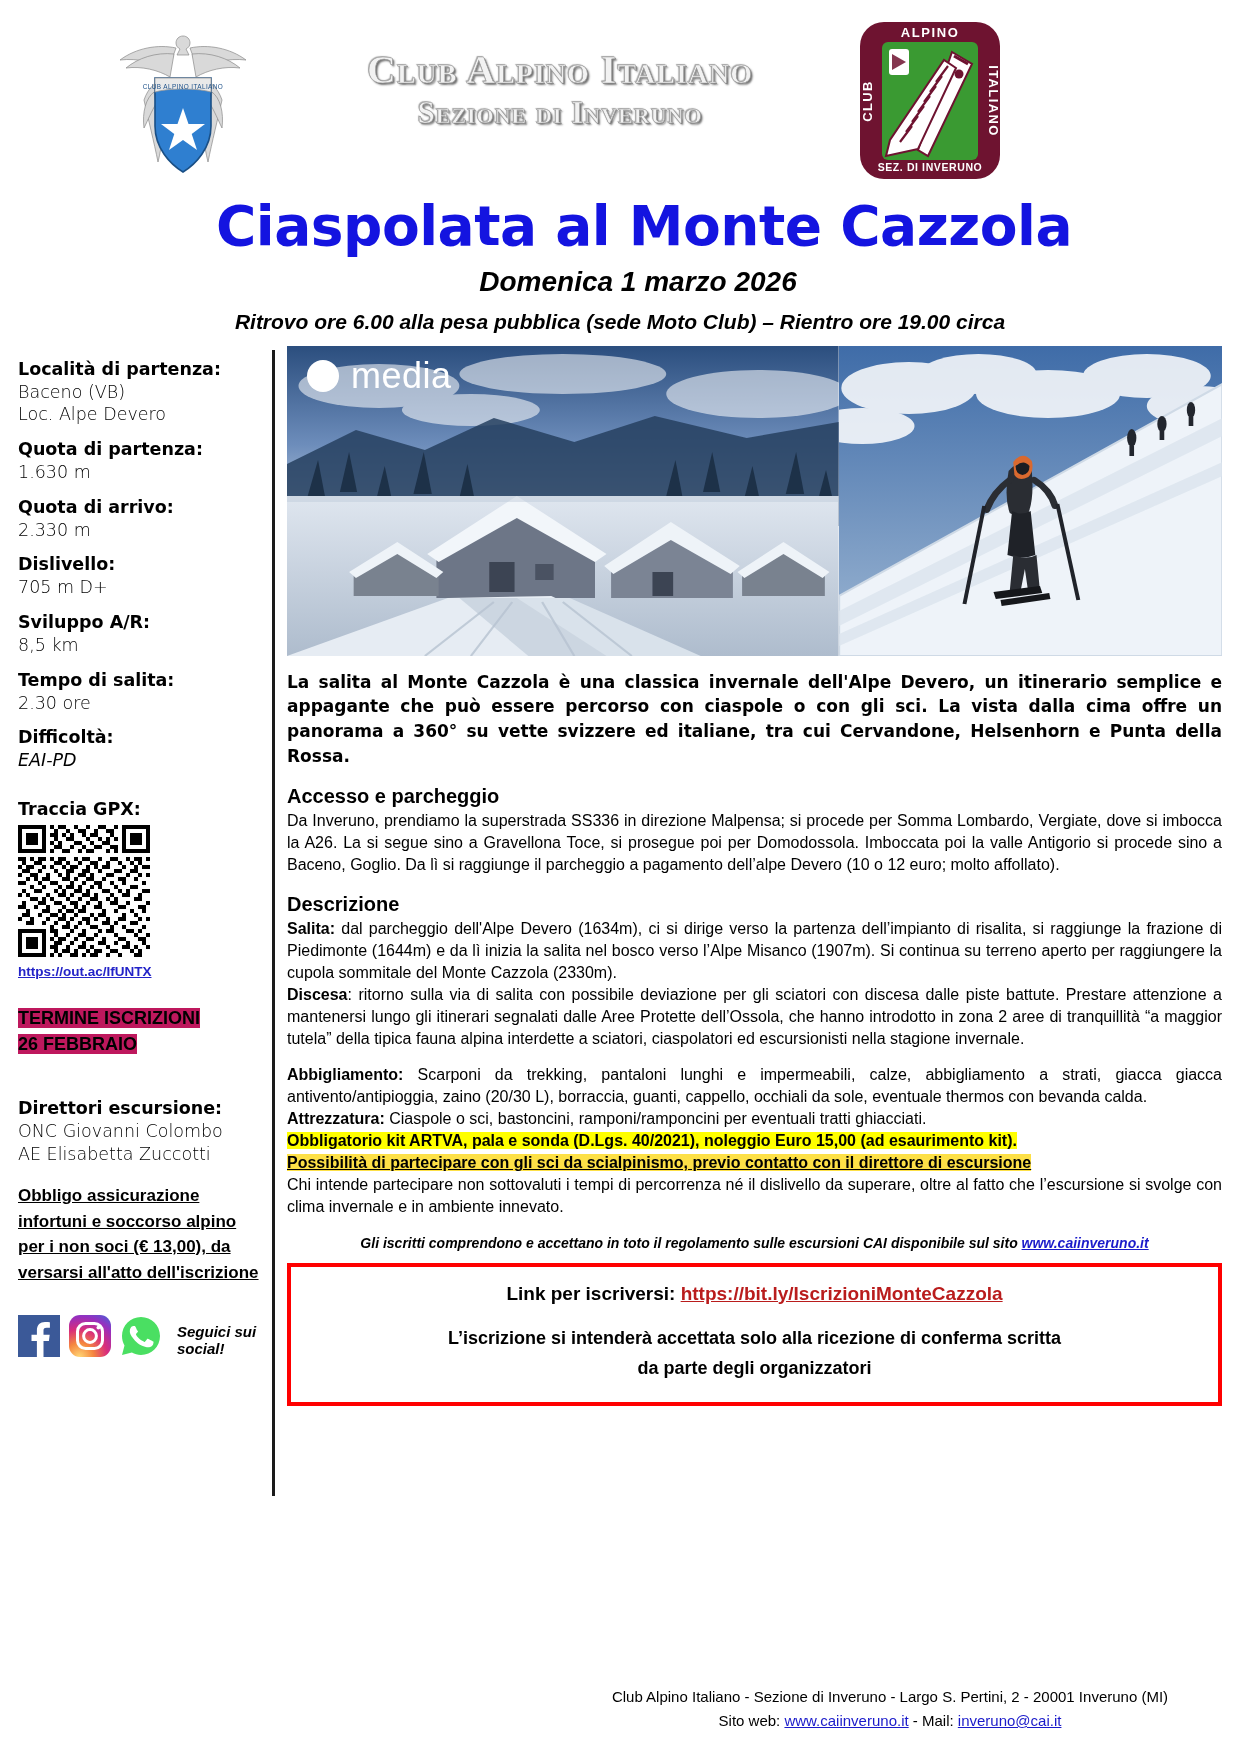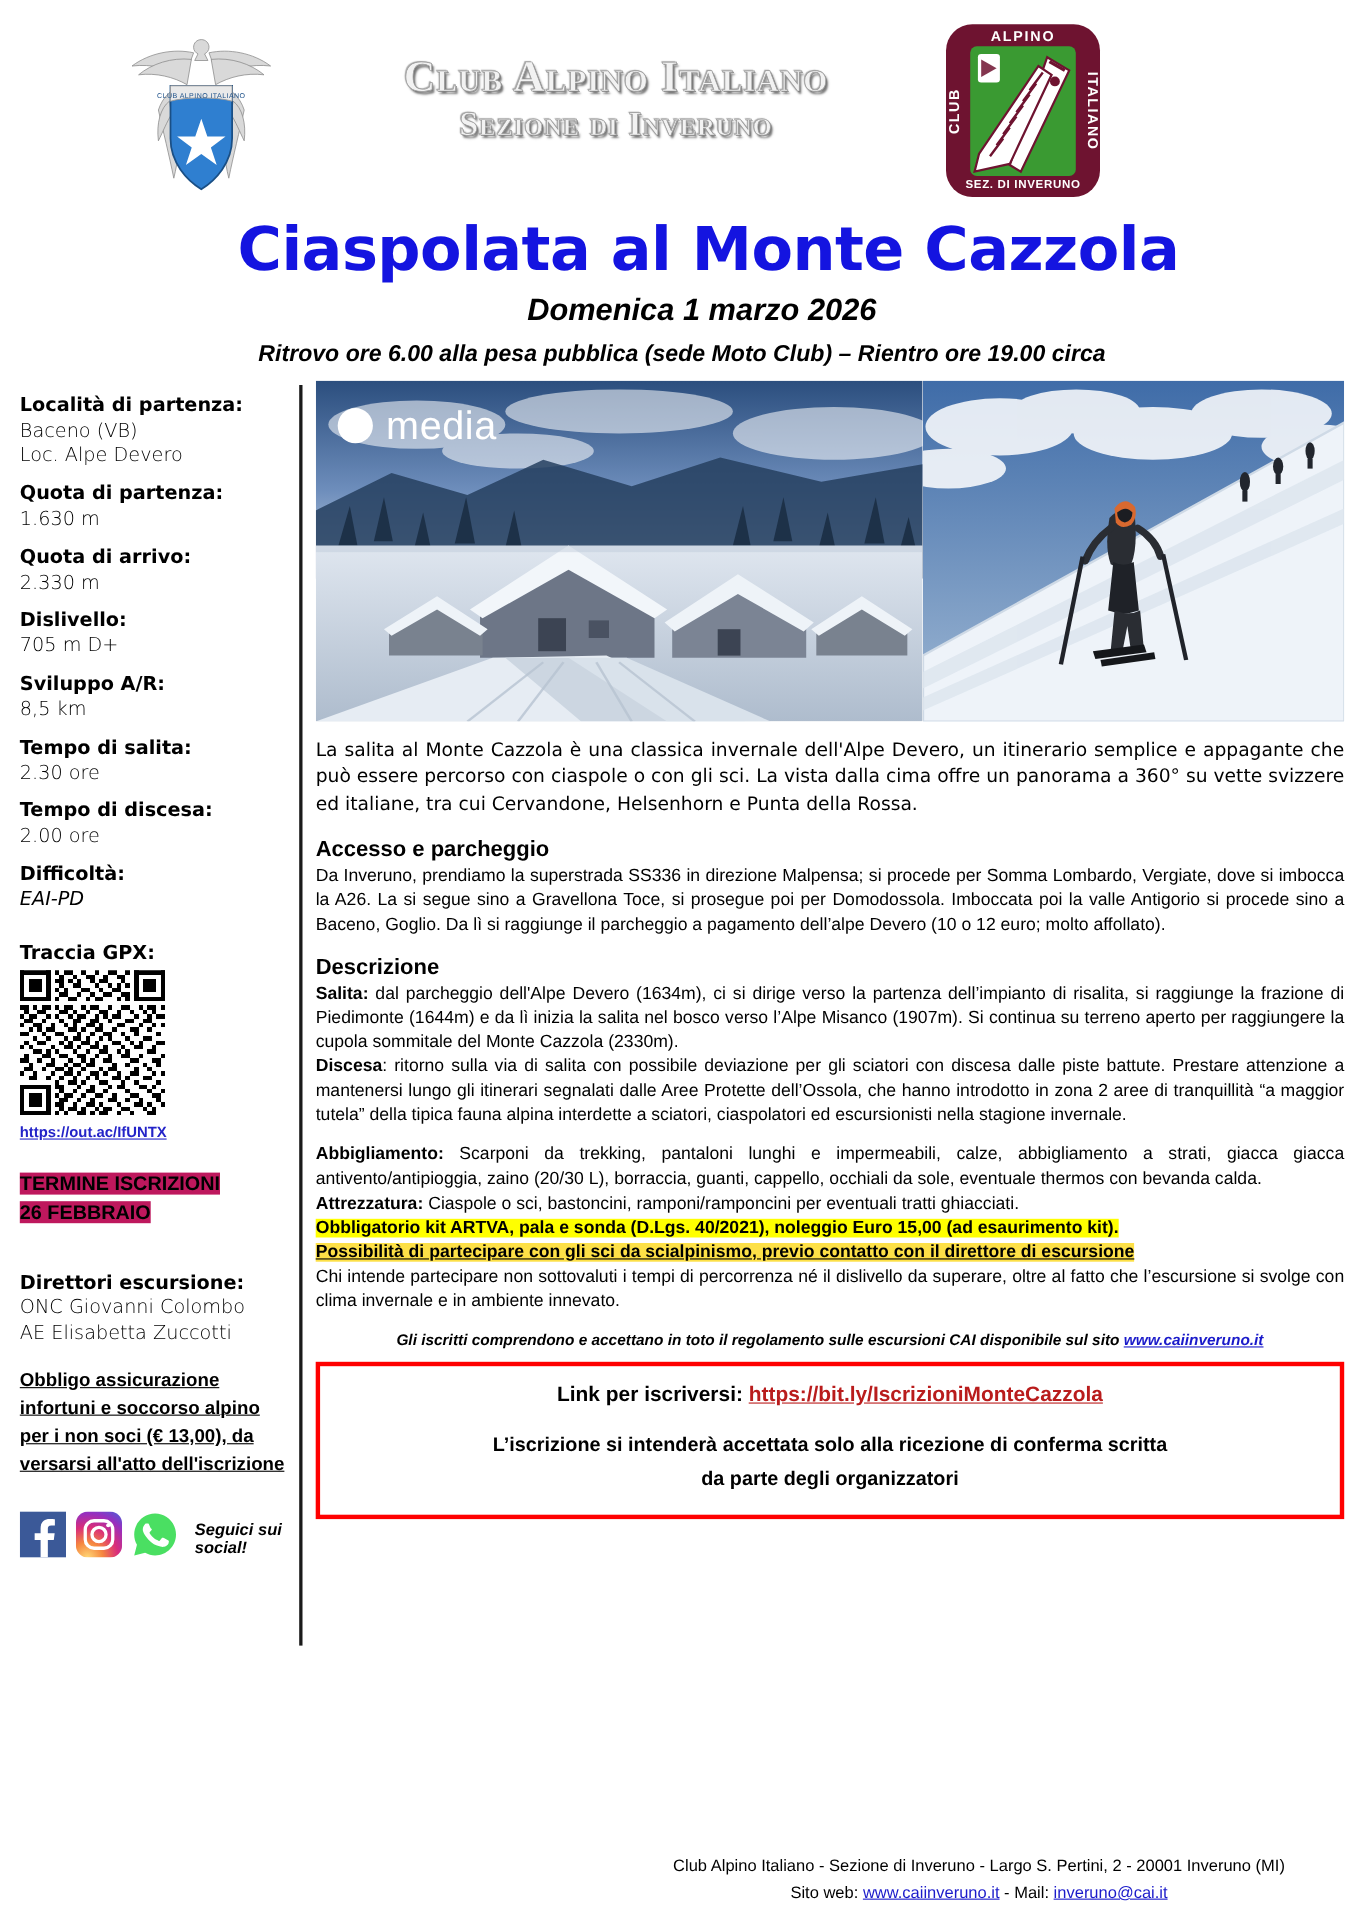--- a/index.html
+++ b/index.html
@@ -111,32 +111,32 @@
     font-size:15px; font-style:italic; font-weight:bold; margin-left:6px;
   }
 
   
   .photos { display:flex; height:310px; width:100%; gap:0; }
   .photo { position:relative; overflow:hidden; }
   .photo-a { width:59%; }
   .photo-b { width:41%; }
 
   .media-badge {
-    position:absolute; left:20px; top:20px;
+    position:absolute; left:20px; top:9px;
     display:flex; align-items:center; gap:12px;
     color:#fff; font-family:"Liberation Sans", sans-serif;
     font-size:36px; letter-spacing:0.5px;
   }
   .media-dot { width:32px; height:32px; border-radius:50%; background:#fff; }
 
   
   .intro {
     font-family:"DejaVu Sans", sans-serif;
     font-size:17px; line-height:1.45; text-align:justify;
-    font-weight:400;
+    font-weight:700;
     margin-top:14px;
   }
   h2.sec {
     font-family:"Liberation Sans", sans-serif;
     font-size:20px; font-weight:bold; margin:16px 0 2px 0;
   }
   p.body {
     font-family:"Liberation Sans", sans-serif;
     font-size:16px; line-height:1.38; text-align:justify;
     margin:0 0 0 0;
@@ -259,24 +259,20 @@
     <div>
       <div class="sb-label">Sviluppo A/R:</div>
       <div class="sb-value">8,5 km</div>
     </div>
 
     <div>
       <div class="sb-label">Tempo di salita:</div>
       <div class="sb-value">2.30 ore</div>
     </div>
 
-    <div>
-      <div class="sb-label">Tempo di discesa:</div>
-      <div class="sb-value">2.00 ore</div>
-    </div>
 
     <div>
       <div class="sb-label">Difficoltà:</div>
       <div class="sb-value italic">EAI-PD</div>
     </div>
 
     <div class="sb-gap"></div>
 
     <div class="sb-label">Traccia GPX:</div>
     <svg class="qr" viewBox="0 0 33 33" shape-rendering="crispEdges">

